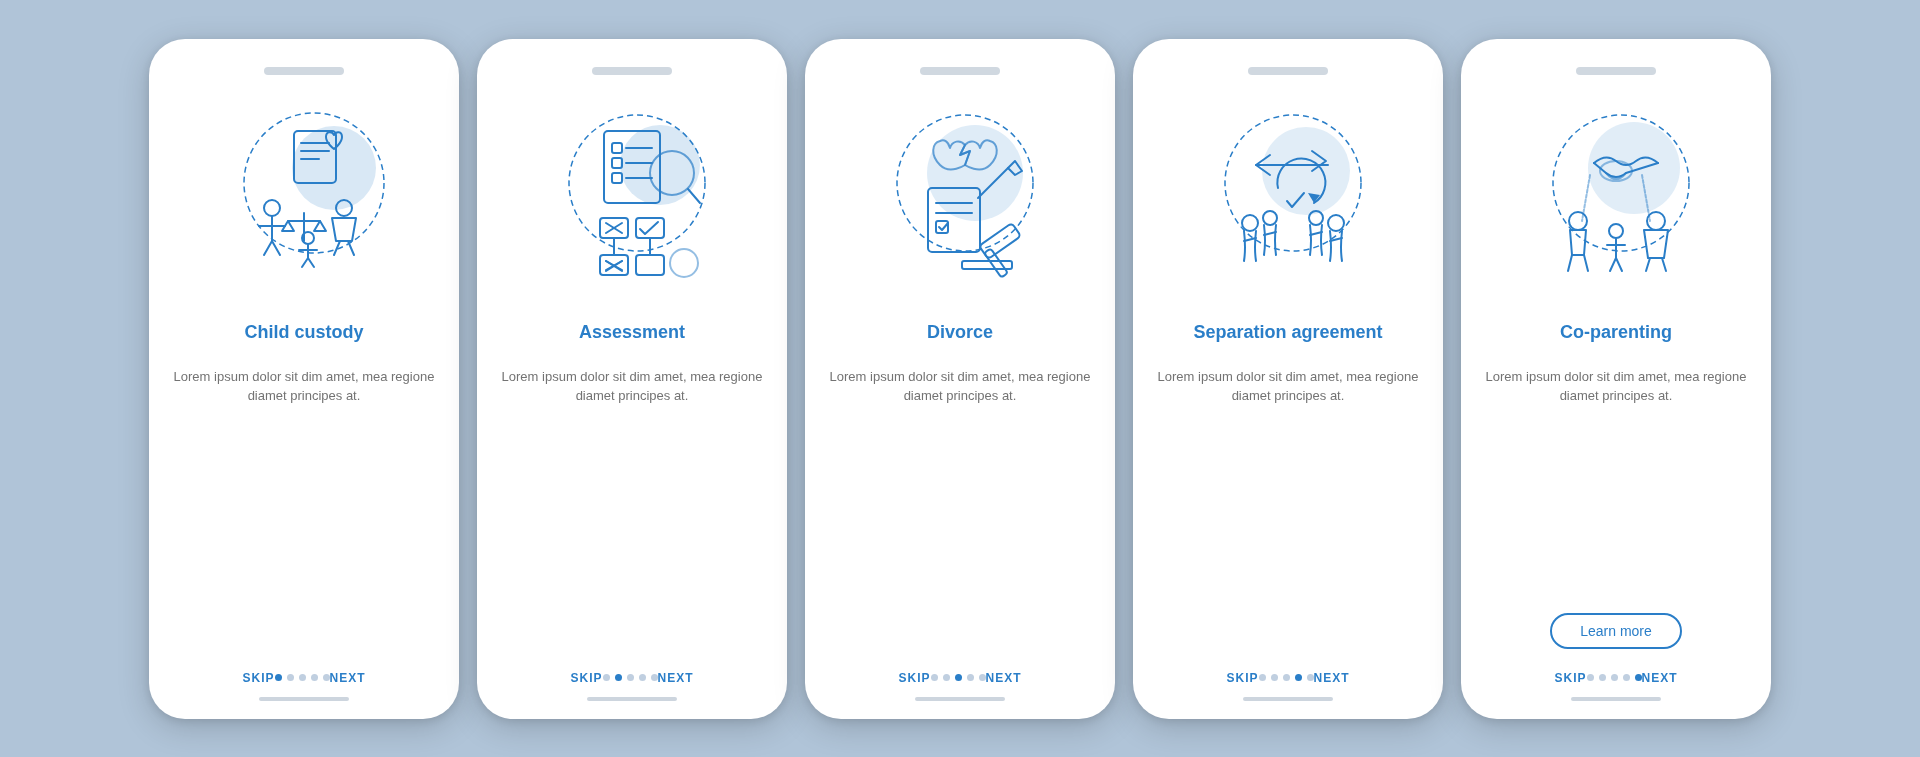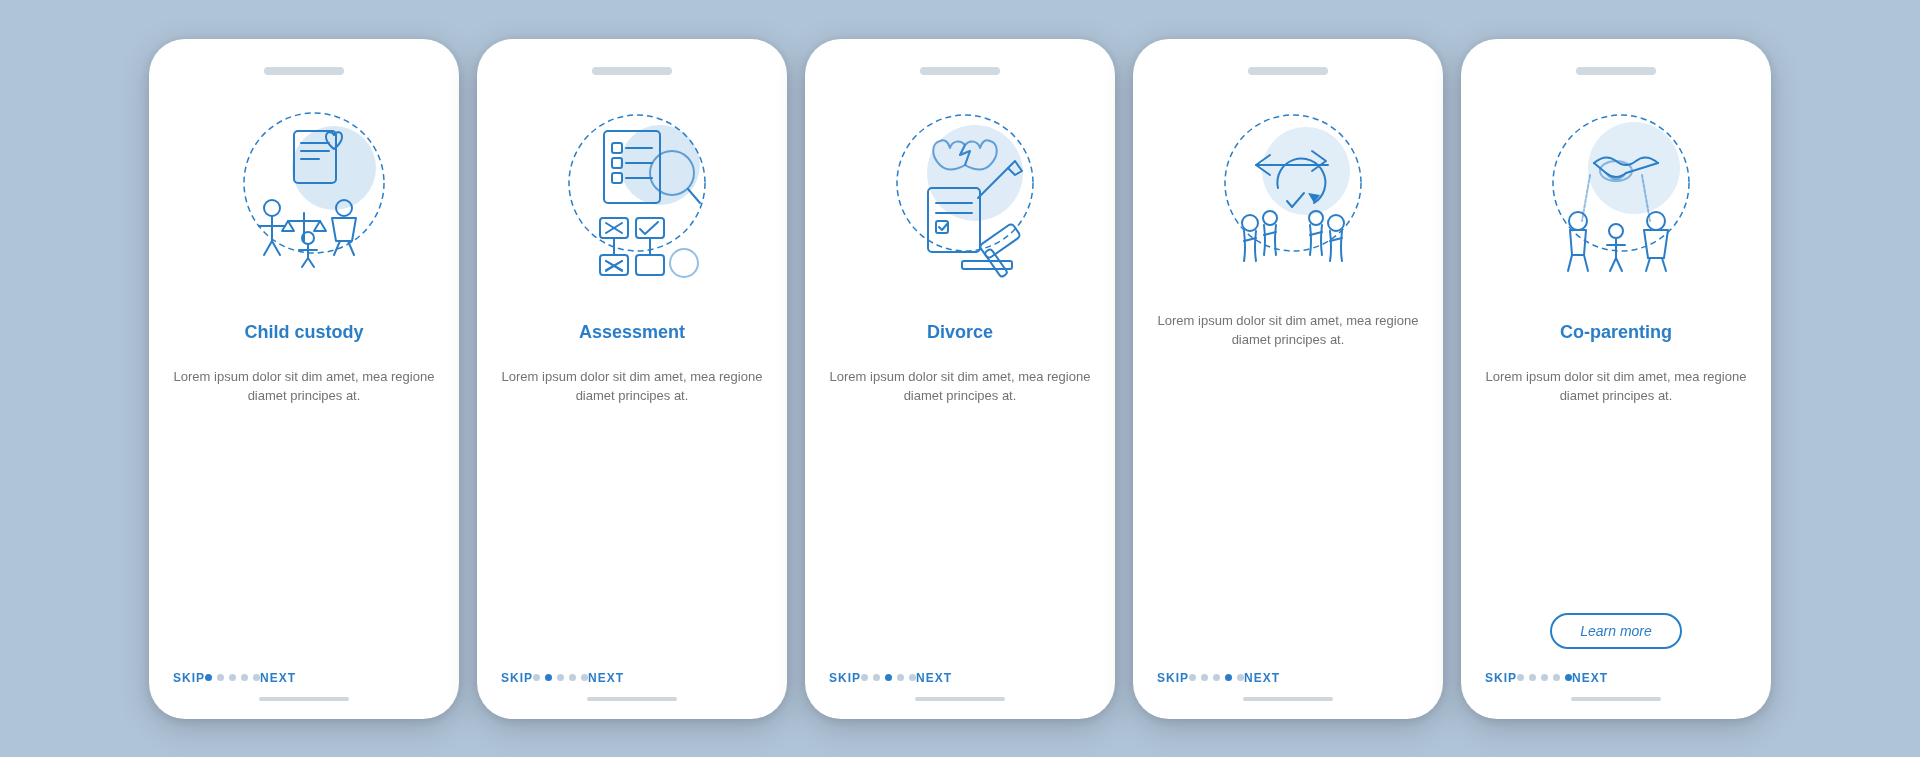--- a/index.html
+++ b/index.html
@@ -79,28 +79,27 @@
     .learn-more-btn {
       border: 2px solid #2a7ec8;
       color: #2a7ec8;
       background: white;
       border-radius: 20px;
       padding: 8px 28px;
       font-size: 14px;
       font-weight: 500;
       cursor: pointer;
       margin-bottom: 14px;
-      font-style: italic;
     }
 
     .phone-bottom {
       width: 100%;
       display: flex;
       align-items: center;
-      justify-content: flex-start;
+      justify-content: center;
       margin-top: auto;
       padding-top: 8px;
     }
 
     .nav-label {
       color: #2a7ec8;
       font-size: 12px;
       font-weight: 600;
       letter-spacing: 1px;
       cursor: pointer;
@@ -348,20 +347,21 @@
         <path d="M142 138 Q144 155 142 168" class="icon-stroke"></path>
         <path d="M154 138 Q152 155 154 168" class="icon-stroke"></path>
         <line x1="142" y1="148" x2="154" y2="145" class="icon-stroke"></line>
 
         <circle cx="128" cy="125" r="7" class="icon-stroke"></circle>
         <path d="M122 132 Q124 148 122 162" class="icon-stroke"></path>
         <path d="M134 132 Q132 148 134 162" class="icon-stroke"></path>
         <line x1="122" y1="142" x2="134" y2="139" class="icon-stroke"></line>
       </svg>
     </div>
+    <div class="phone-title">Separation agreement</div>
     <div class="phone-text">Lorem ipsum dolor sit dim amet, mea regione diamet principes at.</div>
     <div class="spacer"></div>
     <div class="phone-bottom">
       <span class="nav-label">SKIP</span>
       <div class="dots-container">
         <div class="dot"></div>
         <div class="dot"></div>
         <div class="dot"></div>
         <div class="dot active"></div>
         <div class="dot"></div>

